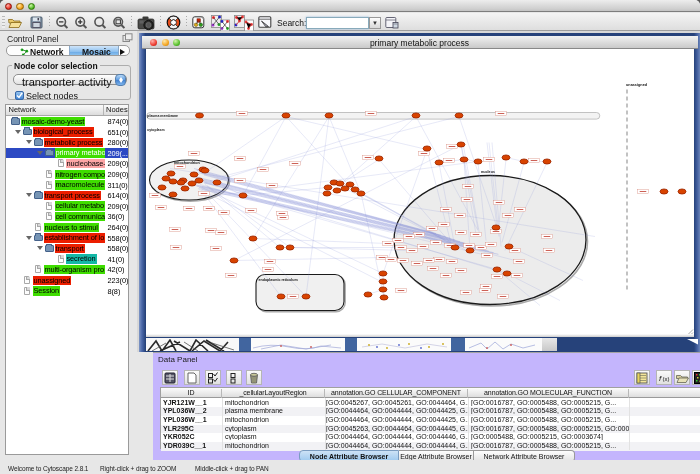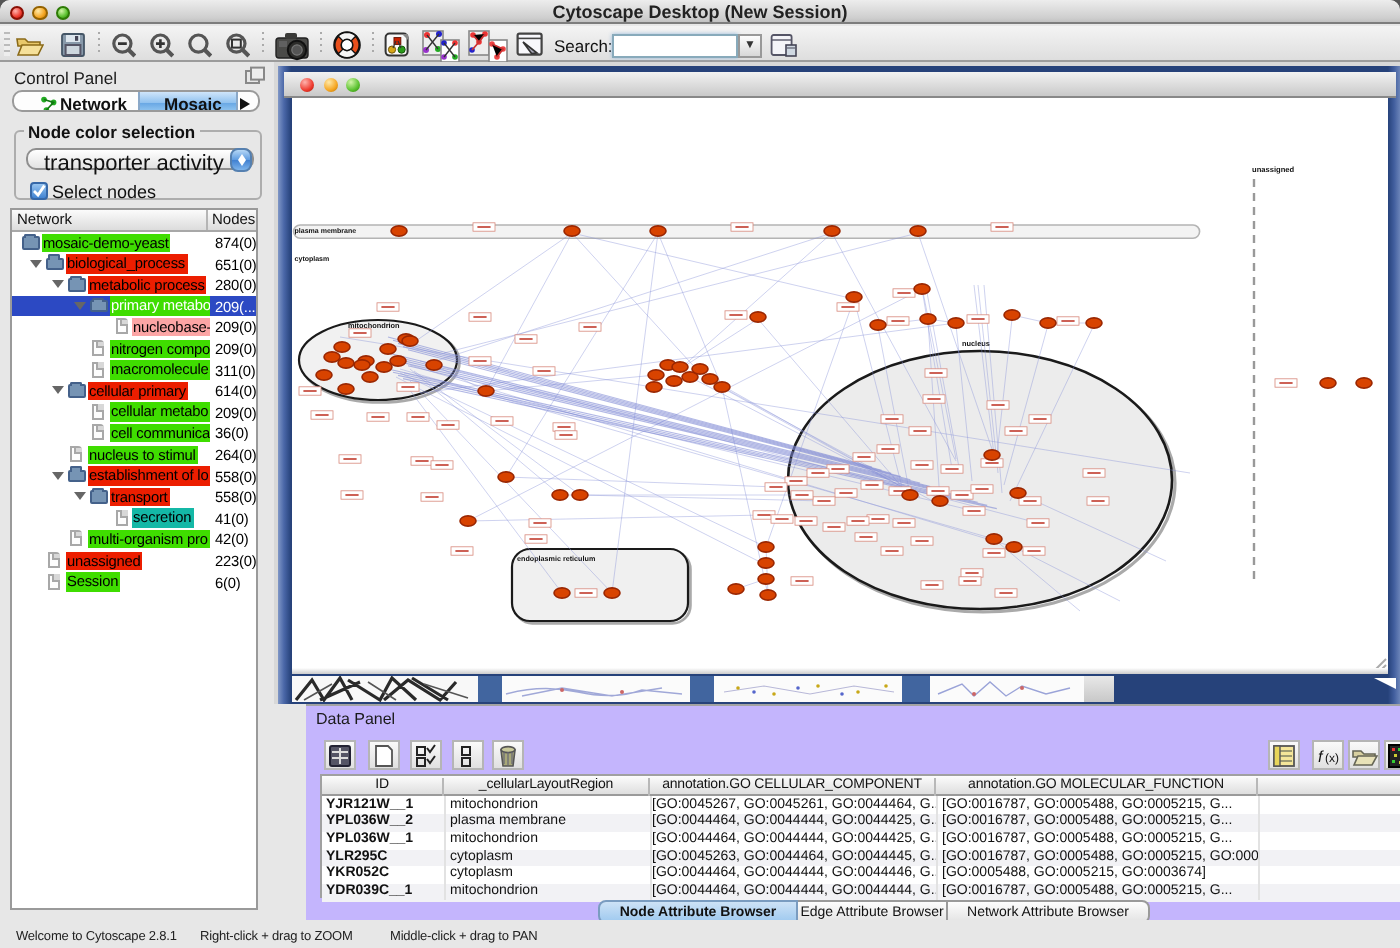--- a/index.html
+++ b/index.html
@@ -110,21 +110,20 @@
 
 #statusbar { position:absolute; left:0; top:460px; width:700px; height:14px; background:#e7e7e7; }
 #statusbar div { position:absolute; top:4.5px; font-size:6.5px; color:#222; letter-spacing:-0.1px; }
 svg text { font-family:"Liberation Sans", sans-serif; }
 </style></head><body>
 <div id="win">
 <div id="titlebar">
  <div class="light" style="left:4.5px;background:radial-gradient(circle at 35% 30%,#ffb3ad,#ee3b2f 60%,#a11505);border:0.5px solid #8a1005;"></div>
  <div class="light" style="left:16px;background:radial-gradient(circle at 35% 30%,#ffe9a8,#f5a623 60%,#b36d00);border:0.5px solid #946200;"></div>
  <div class="light" style="left:27.5px;background:radial-gradient(circle at 35% 30%,#d2f5a8,#59c12f 60%,#2d7a05);border:0.5px solid #2d7a05;"></div>
- <div class="t">Cytoscape Desktop (New Session)</div>
 </div>
 <div id="toolbar">
       <div class="abs" style="left:2px;top:3px;width:3px;height:12px;background:repeating-linear-gradient(#bbb 0 1px,#eee 1px 3px);"></div>
       <svg class="abs" style="left:7px;top:3px" width="15" height="13" viewBox="0 0 15 13">
         <path d="M1.5 3.5 h4 l1.5 1.5 h6 v2 h-11z" fill="#e8c86a" stroke="#8a6a18" stroke-width="0.8"></path>
         <path d="M2 11.5 l2-5 h10.5 l-2.5 5z" fill="#f5e09a" stroke="#8a6a18" stroke-width="0.8"></path>
       </svg>
       <svg class="abs" style="left:30px;top:3px" width="13" height="13" viewBox="0 0 13 13">
         <rect x="1" y="1" width="11" height="11" rx="1" fill="#8899aa" stroke="#445566" stroke-width="0.9"></rect>
         <rect x="3" y="1.5" width="7" height="3.5" fill="#dde6ee"></rect>
@@ -303,21 +302,21 @@
           <div class="cnt" style="color:#000">209(0)</div>
         </div>
         <div class="trow" style="top:74.6px">
           <div class="ficon" style="left:40px"></div>
           <div class="tlab" style="left:49px;background:#3fdd00;color:#000;max-width:50px">macromolecule</div>
           <div class="cnt" style="color:#000">311(0)</div>
         </div>
         <div class="trow" style="top:85.2px">
           <div class="tri" style="left:20px"></div>
           <div class="folder" style="left:28px"></div>
-          <div class="tlab" style="left:38px;background:#ec1e00;color:#000;max-width:61px">cellular primary</div>
+          <div class="tlab" style="left:38px;background:#ec1e00;color:#000;max-width:61px">transport process</div>
           <div class="cnt" style="color:#000">614(0)</div>
         </div>
         <div class="trow" style="top:95.8px">
           <div class="ficon" style="left:40px"></div>
           <div class="tlab" style="left:49px;background:#3fdd00;color:#000;max-width:50px">cellular metabo</div>
           <div class="cnt" style="color:#000">209(0)</div>
         </div>
         <div class="trow" style="top:106.4px">
           <div class="ficon" style="left:40px"></div>
           <div class="tlab" style="left:49px;background:#3fdd00;color:#000;max-width:50px">cell communicat</div>
@@ -351,30 +350,31 @@
           <div class="cnt" style="color:#000">42(0)</div>
         </div>
         <div class="trow" style="top:170.0px">
           <div class="ficon" style="left:18px"></div>
           <div class="tlab" style="left:27px;background:#ec1e00;color:#000;max-width:72px">unassigned</div>
           <div class="cnt" style="color:#000">223(0)</div>
         </div>
         <div class="trow" style="top:180.6px">
           <div class="ficon" style="left:18px"></div>
           <div class="tlab" style="left:27px;background:#3fdd00;color:#000;max-width:72px">Session</div>
-          <div class="cnt" style="color:#000">6(0)</div>
+          <div class="cnt" style="color:#000">8(8)</div>
         </div>
       </div>
     </div>
 <div id="desktop">
       <div id="frame">
         <div id="ftitle">
           <div class="light" style="left:8.5px;top:3px;width:7px;height:7px;background:radial-gradient(circle at 35% 30%,#ffb3ad,#ee3b2f 60%,#a11505);"></div>
           <div class="light" style="left:20px;top:3px;width:7px;height:7px;background:radial-gradient(circle at 35% 30%,#ffe9a8,#f5a623 60%,#b36d00);"></div>
           <div class="light" style="left:31.3px;top:3px;width:7px;height:7px;background:radial-gradient(circle at 35% 30%,#d2f5a8,#59c12f 60%,#2d7a05);"></div>
+          <div class="t">primary metabolic process</div>
         </div>
         <div id="fcanvas"><svg width="548" height="288.5" viewBox="146 48.5 548 288.5">
             <rect x="146.8" y="112" width="453" height="6.6" rx="3.3" fill="#f3f3f3" stroke="#b4b4b4" stroke-width="0.8"></rect>
             <text x="147.3" y="116" font-size="3.5" font-weight="bold" fill="#111">plasma membrane</text>
             <text x="147.3" y="130.2" font-size="3.5" font-weight="bold" fill="#111">cytoplasm</text>
             <ellipse cx="491.5" cy="241" rx="96" ry="64.5" fill="none" stroke="#aaa" stroke-width="1.6"></ellipse>
             <ellipse cx="490" cy="239.5" rx="96" ry="64.5" fill="#ececec" stroke="#1a1a1a" stroke-width="1.3"></ellipse>
             <text x="481" y="172.5" font-size="3.7" font-weight="bold" fill="#111">nucleus</text>
             <ellipse cx="190.2" cy="180.7" rx="39.5" ry="20" fill="none" stroke="#aaa" stroke-width="1.4"></ellipse>
             <ellipse cx="189" cy="179.5" rx="39.5" ry="20" fill="#f1f1f1" stroke="#1a1a1a" stroke-width="1.1"></ellipse>

